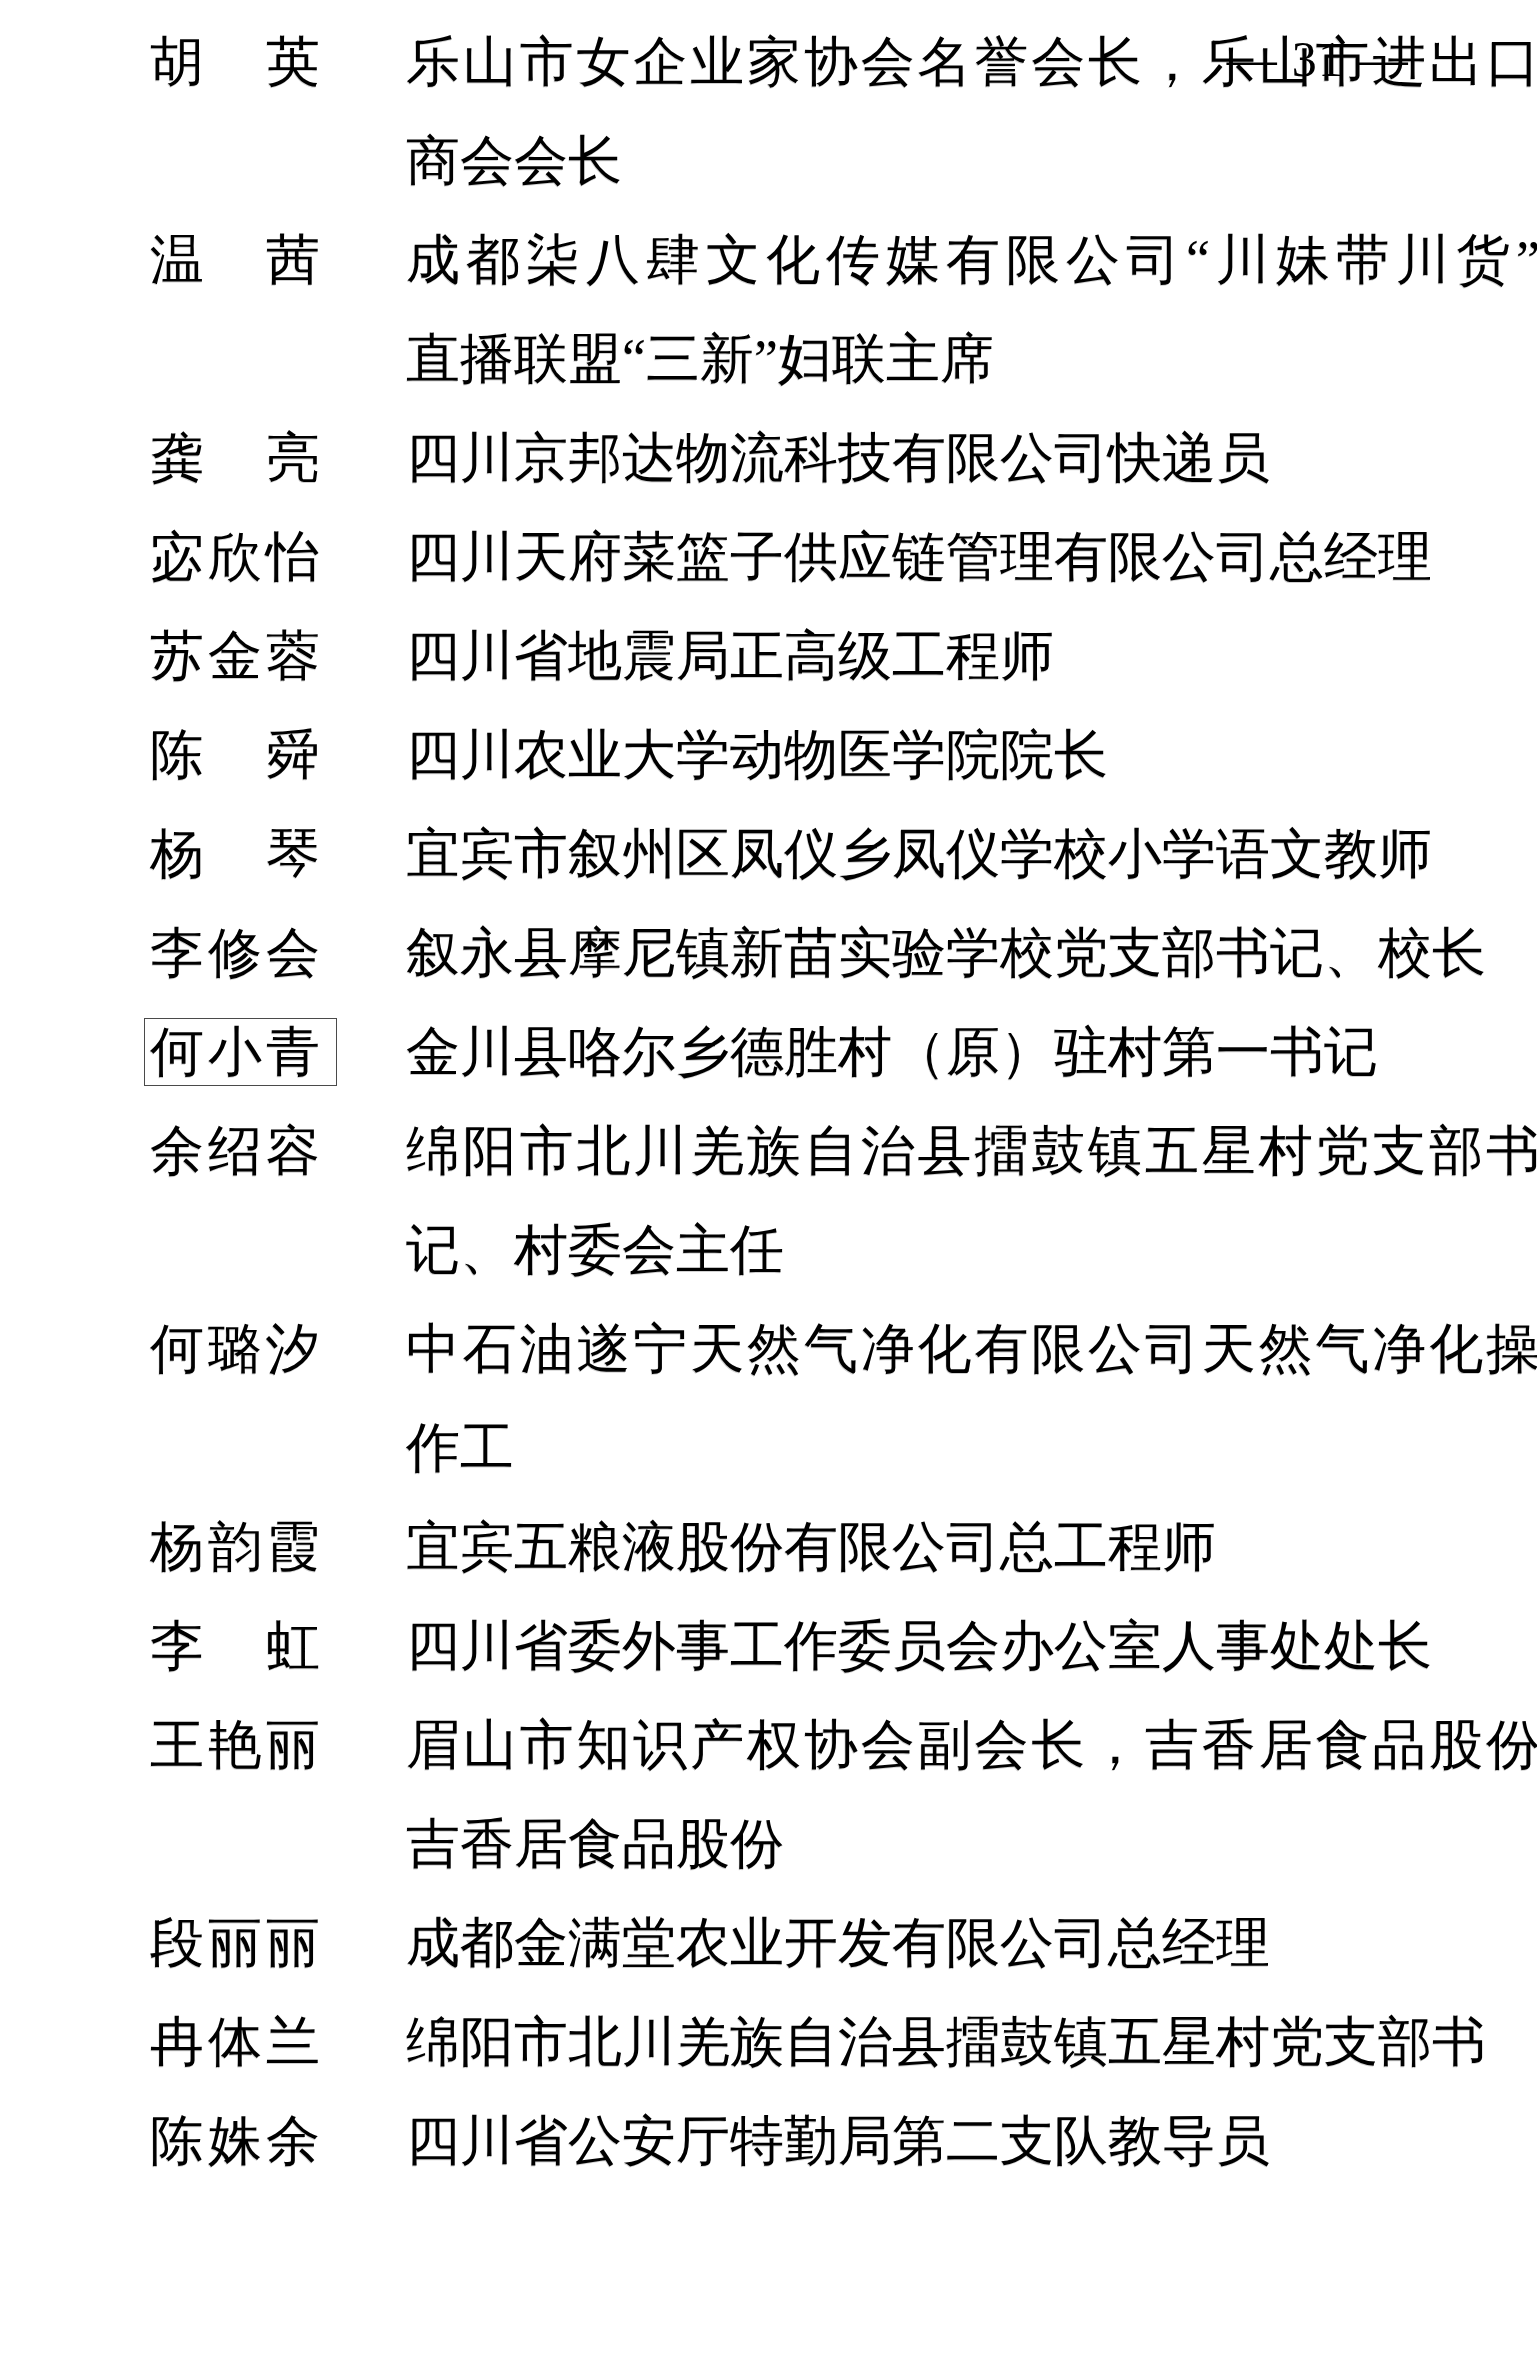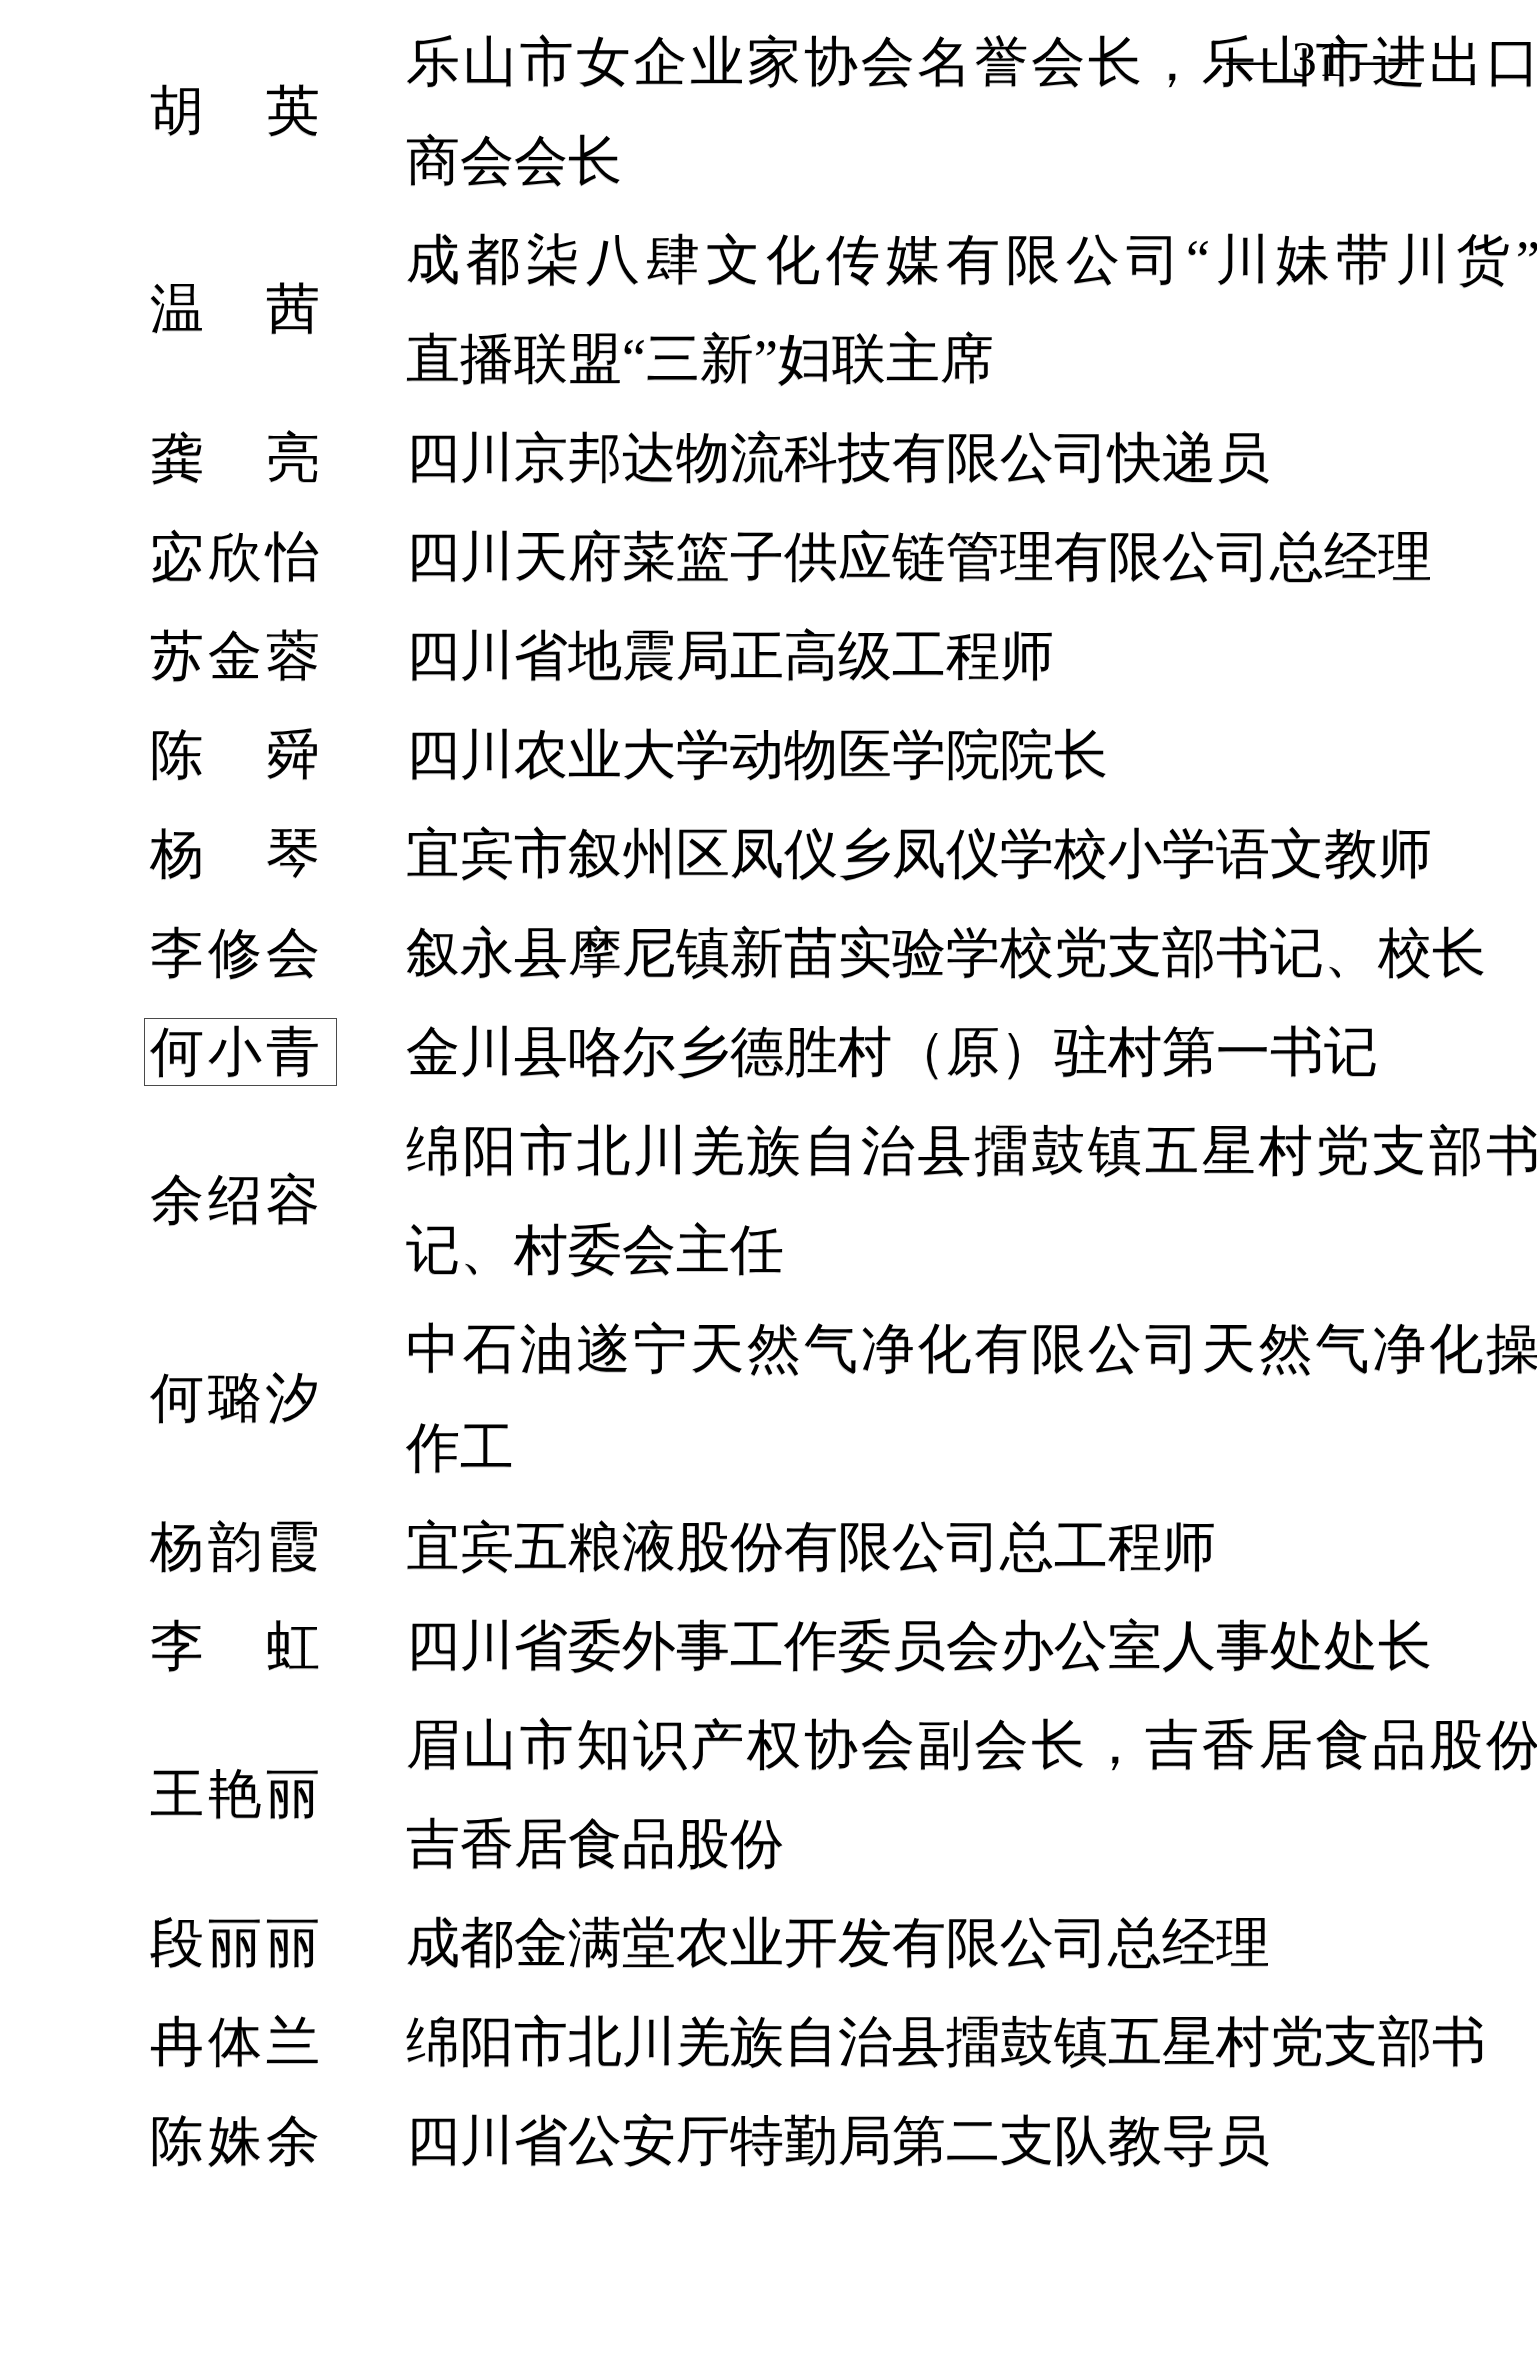--- a/index.html
+++ b/index.html
@@ -17,21 +17,21 @@
     color: #000000;
   }
   .content {
     position: absolute;
     left: 150px;
     top: 12.5px;
     width: 1369px;
   }
   .entry {
     display: flex;
-    align-items: center;
+    align-items: flex-start;
   }
   .name {
     position: relative;
     width: 170px;
     flex: 0 0 170px;
     font-size: 54px;
     line-height: 99px;
     text-align: justify;
     text-align-last: justify;
     white-space: nowrap;

